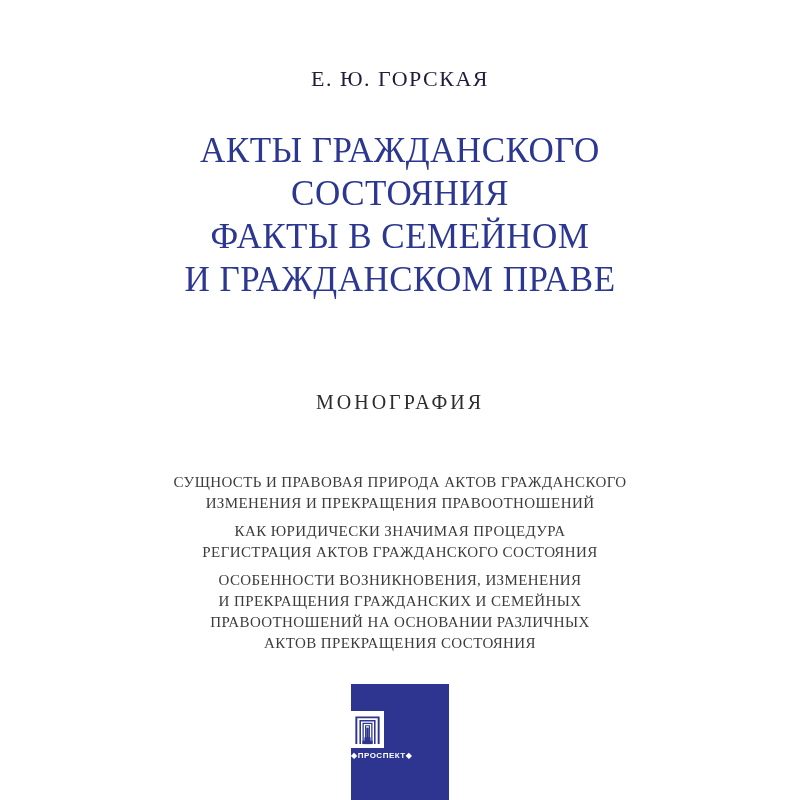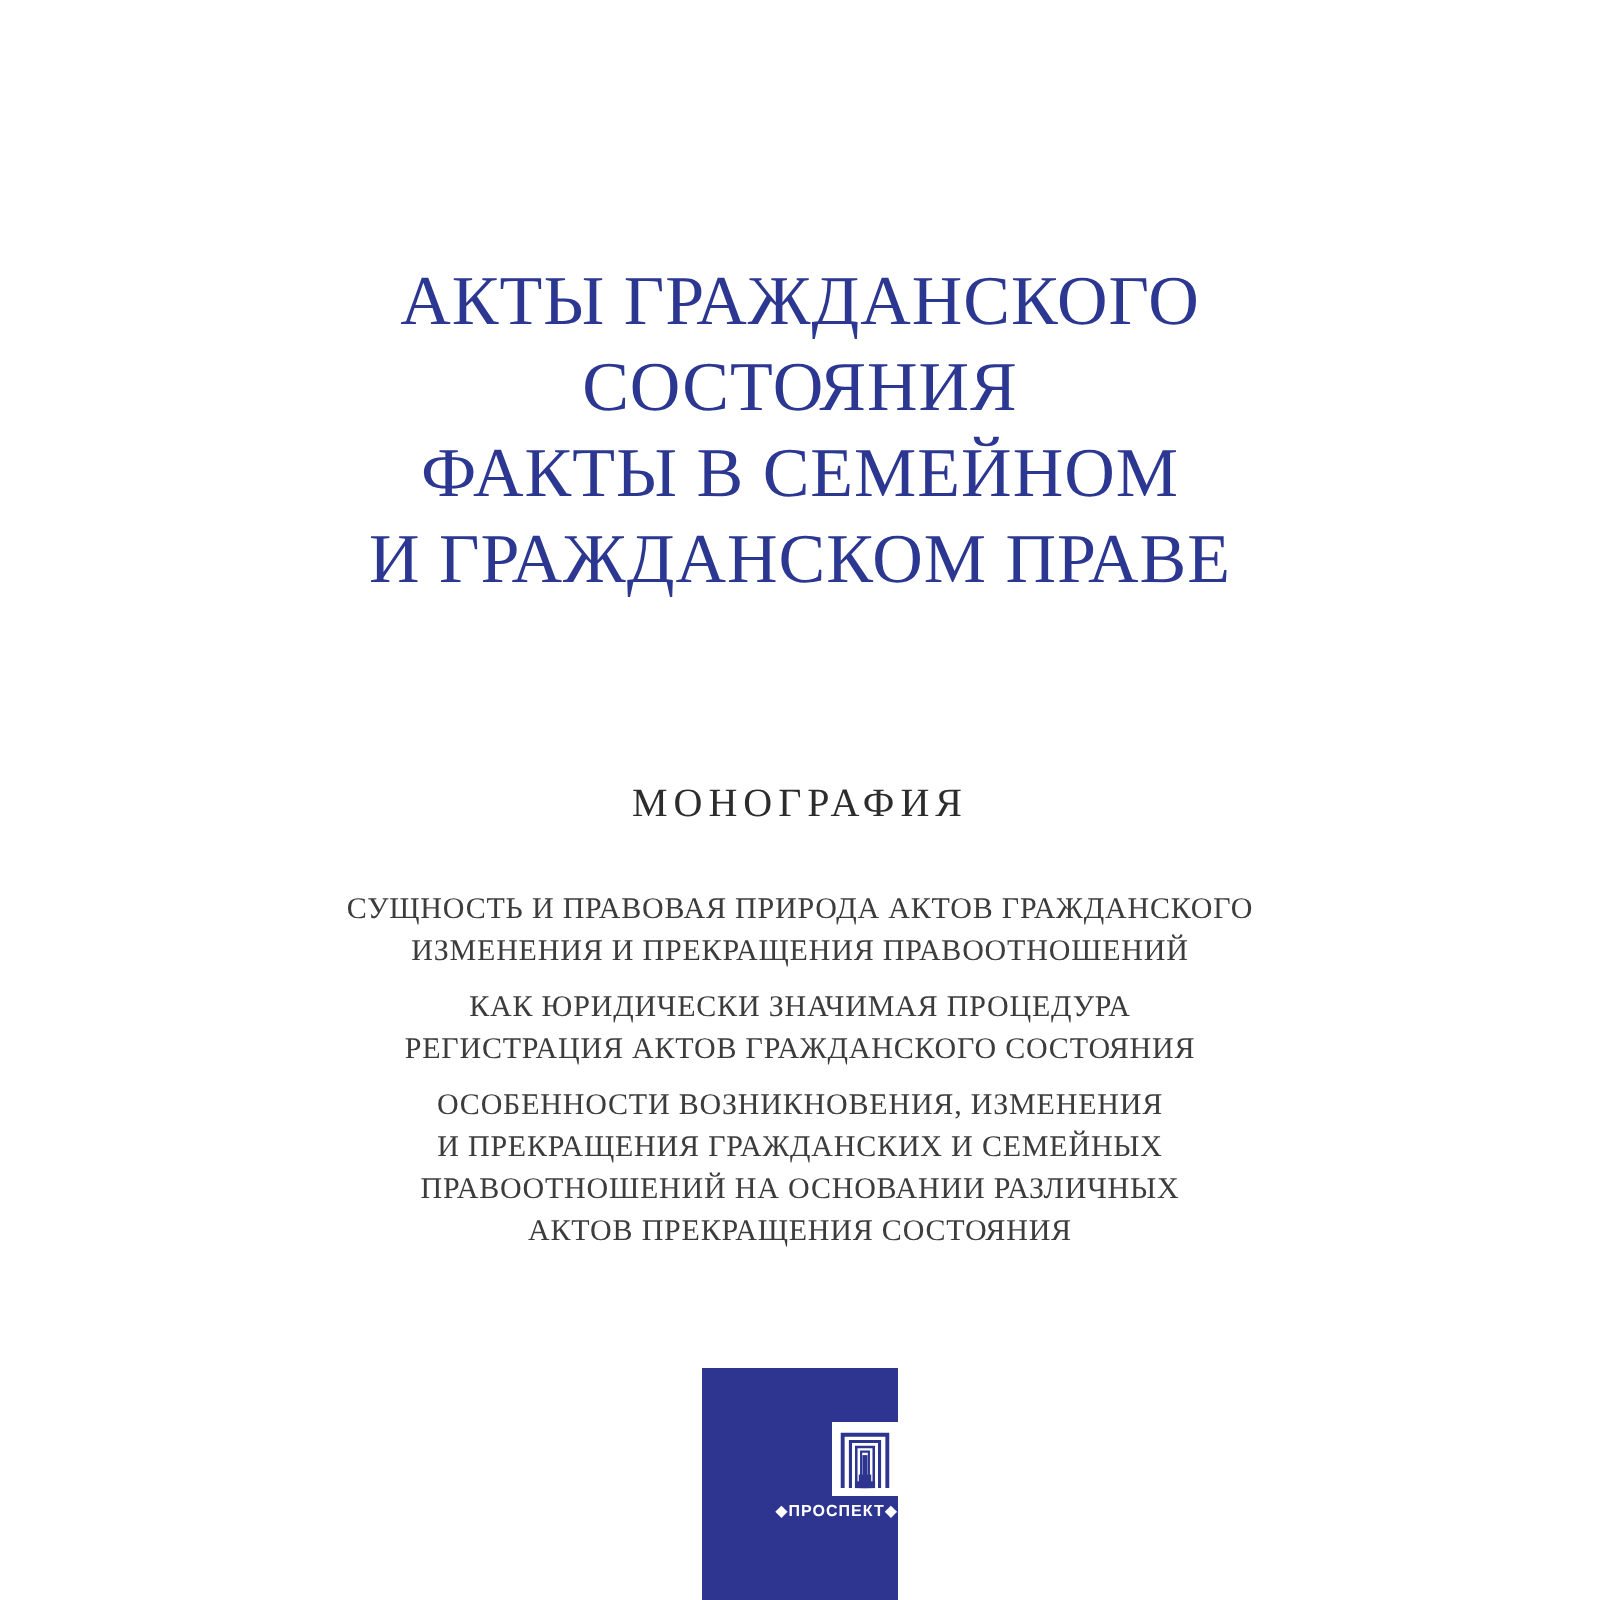--- a/index.html
+++ b/index.html
@@ -43,42 +43,42 @@
     top: 391px;
     left: 0;
     width: 100%;
     text-align: center;
     font-size: 20px;
     letter-spacing: 3px;
     color: #2c2c2c;
   }
   .description {
     position: absolute;
-    top: 445px;
+    top: 472px;
     left: 0;
     width: 100%;
     text-align: center;
     font-size: 15px;
     line-height: 21px;
     letter-spacing: 0.4px;
     color: #3c3c3c;
   }
   .description .para {
     margin: 0 0 7px 0;
   }
   .logo-block {
     position: absolute;
     left: 351px;
     top: 684px;
     width: 98px;
     height: 116px;
     background: #2d3590;
     display: flex;
     flex-direction: column;
-    align-items: flex-end;
+    align-items: flex-start;
   }
   .logo-mark {
     margin-top: 27px;
     width: 33px;
     height: 37px;
     background: #ffffff;
     display: block;
   }
   .logo-label {
     margin-top: 3px;
@@ -88,20 +88,21 @@
     font-size: 8px;
     letter-spacing: 0.5px;
     white-space: nowrap;
   }
 </style>
 </head>
 <body>
 
 <div class="page">
 
+  <div class="author">Е. Ю. ГОРСКАЯ</div>
 
   <div class="title">
     <div>АКТЫ ГРАЖДАНСКОГО</div>
     <div>СОСТОЯНИЯ</div>
     <div>ФАКТЫ В СЕМЕЙНОМ</div>
     <div>И ГРАЖДАНСКОМ ПРАВЕ</div>
   </div>
 
   <div class="subtitle">МОНОГРАФИЯ</div>
 

